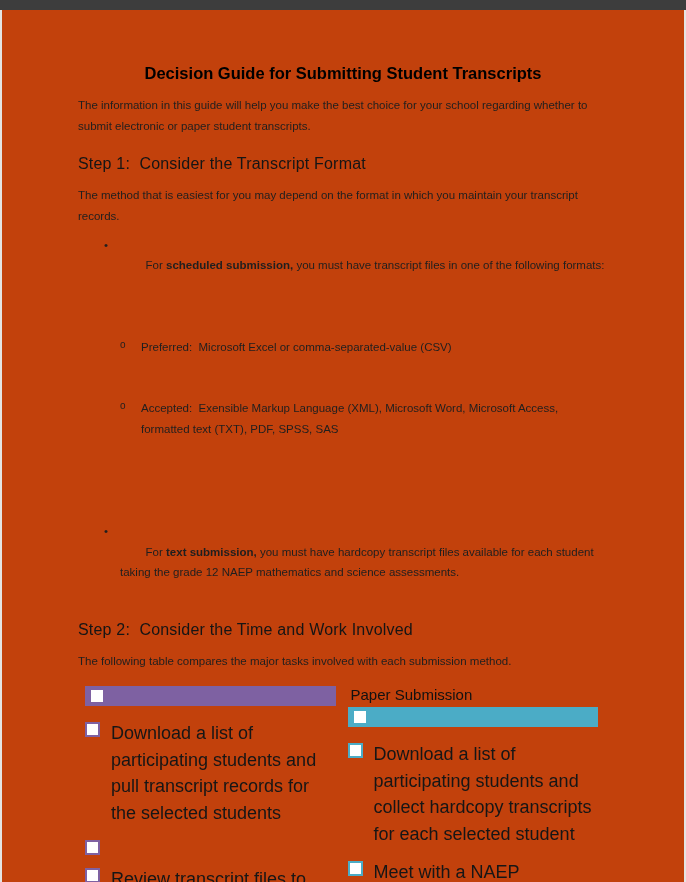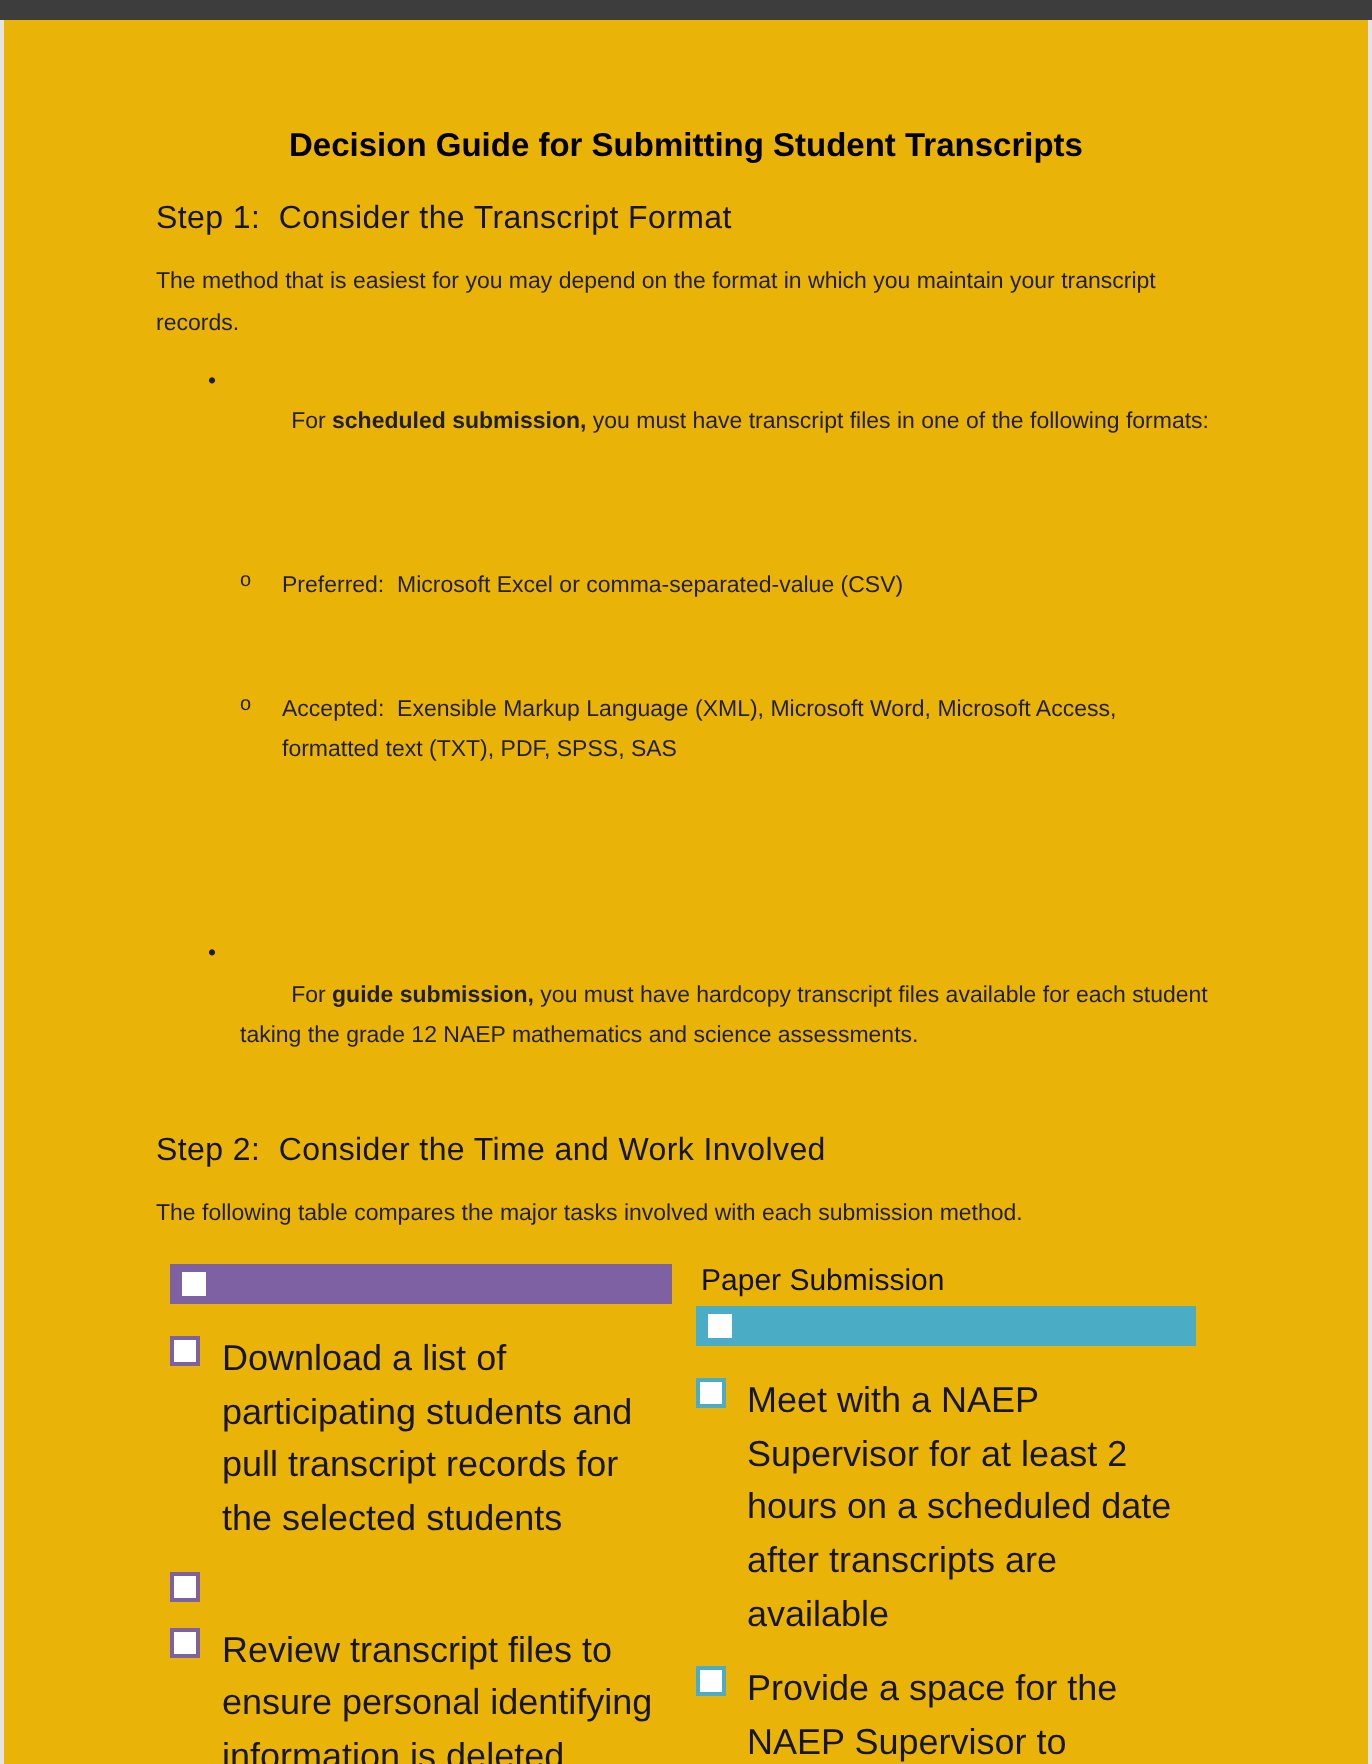--- a/index.html
+++ b/index.html
@@ -3,21 +3,21 @@
 <meta charset="utf-8">
 <style>
   * { margin: 0; padding: 0; box-sizing: border-box; }
   html, body { background: #ffffff; }
   body {
     width: 686px; height: 882px;
     font-family: "Liberation Sans", sans-serif;
     color: #1f1f1f;
     overflow: hidden;
   }
-  .viewer { position: relative; width: 686px; height: 882px; background: #eab308; }
+  .viewer { position: relative; width: 686px; height: 882px; background: #c2410c; }
   .top-bar { height: 10px; background: #3d3d3d; }
   .edge { position: absolute; top: 10px; bottom: 0; width: 2px; background: #e4e4e4; }
   .edge-left { left: 0; }
   .edge-right { right: 0; }
 
   .page { padding: 54px 78px 0 78px; }
 
   .title {
     text-align: center;
     font-size: 16.5px;
@@ -120,35 +120,36 @@
 
 <div class="viewer">
   <div class="top-bar"></div>
   <div class="edge edge-left"></div>
   <div class="edge edge-right"></div>
 
   <div class="page">
 
     <div class="title">Decision Guide for Submitting Student Transcripts</div>
 
+    <p class="para">The information in this guide will help you make the best choice for your school regarding whether to submit electronic or paper student transcripts.</p>
 
     <div class="step-heading">Step 1:  Consider the Transcript Format</div>
 
     <p class="para">The method that is easiest for you may depend on the format in which you maintain your transcript records.</p>
 
     <ul class="main">
       <li>
         <span>For </span><b>scheduled submission,</b><span> you must have transcript files in one of the following formats:</span>
         <ul class="sub">
           <li>Preferred:  Microsoft Excel or comma-separated-value (CSV)</li>
           <li>Accepted:  Exensible Markup Language (XML), Microsoft Word, Microsoft Access, formatted text (TXT), PDF, SPSS, SAS</li>
         </ul>
       </li>
       <li>
-        <span>For </span><b>guide submission,</b><span> you must have hardcopy transcript files available for each student taking the grade 12 NAEP mathematics and science assessments.</span>
+        <span>For </span><b>text submission,</b><span> you must have hardcopy transcript files available for each student taking the grade 12 NAEP mathematics and science assessments.</span>
       </li>
     </ul>
 
     <div class="step-heading">Step 2:  Consider the Time and Work Involved</div>
 
     <p class="para">The following table compares the major tasks involved with each submission method.</p>
 
     <div class="columns">
 
       <div class="column" style="--accent: #7e61a2;">
@@ -172,20 +173,24 @@
       </div>
 
       <div class="column" style="--accent: #4bacc6;">
         <div class="col-header">Paper Submission</div>
         <div class="col-bar">
           <span class="bar-square"></span>
         </div>
         <div class="check-list">
           <div class="check-item">
             <span class="checkbox"></span>
+            <span class="check-text">Download a list of participating students and collect hardcopy transcripts for each selected student</span>
+          </div>
+          <div class="check-item">
+            <span class="checkbox"></span>
             <span class="check-text">Meet with a NAEP Supervisor for at least 2 hours on a scheduled date after transcripts are available</span>
           </div>
           <div class="check-item">
             <span class="checkbox"></span>
             <span class="check-text">Provide a space for the NAEP Supervisor to process transcripts and mask personal identifying information</span>
           </div>
         </div>
       </div>
 
     </div>

